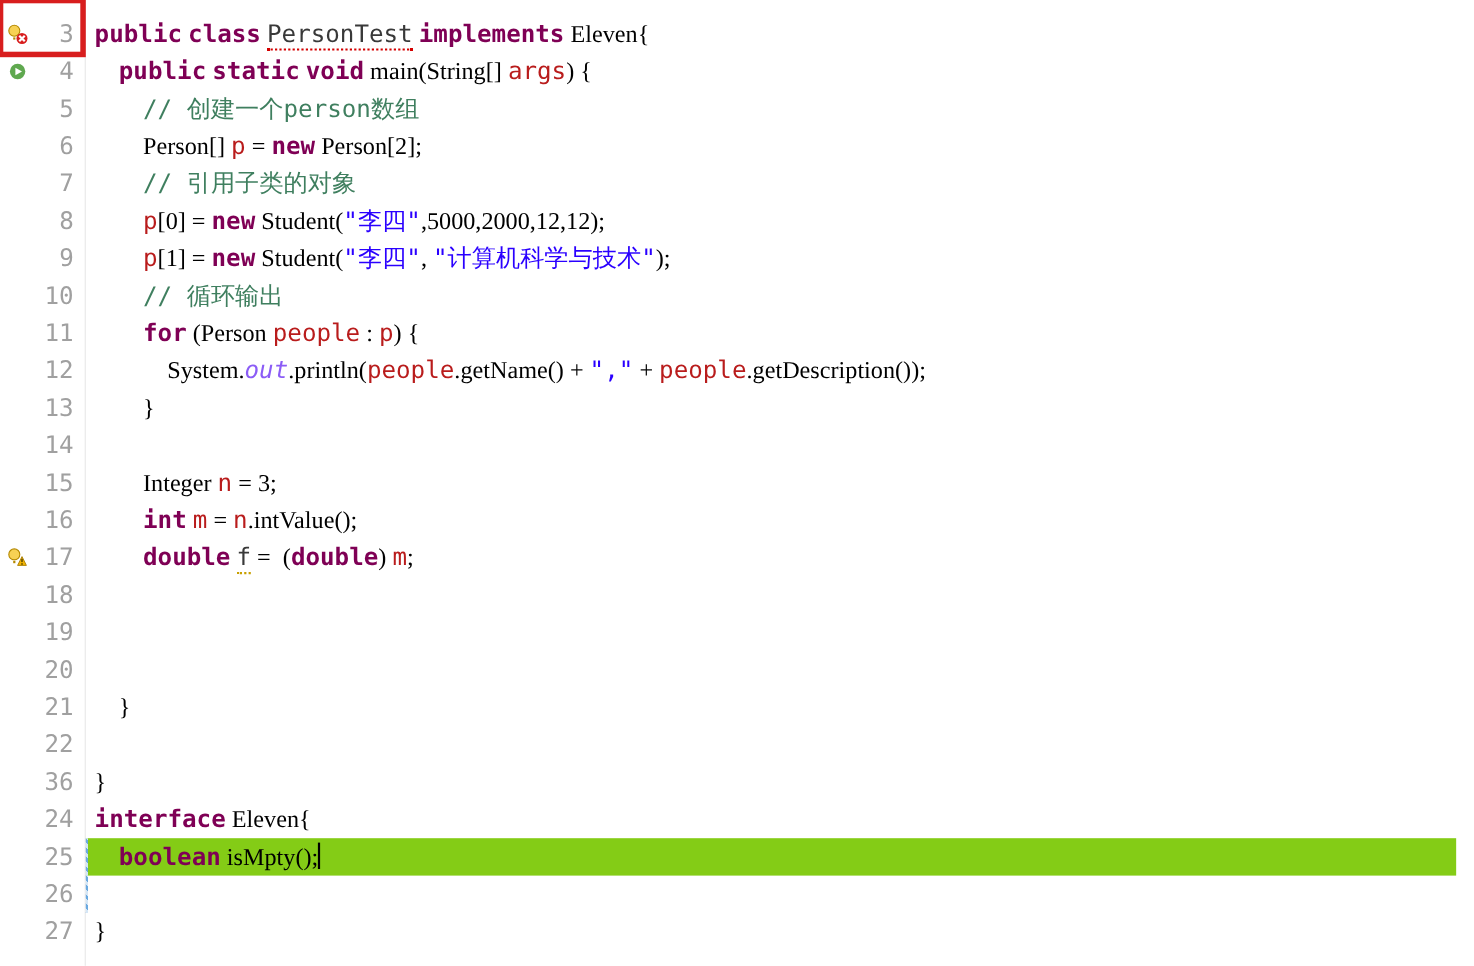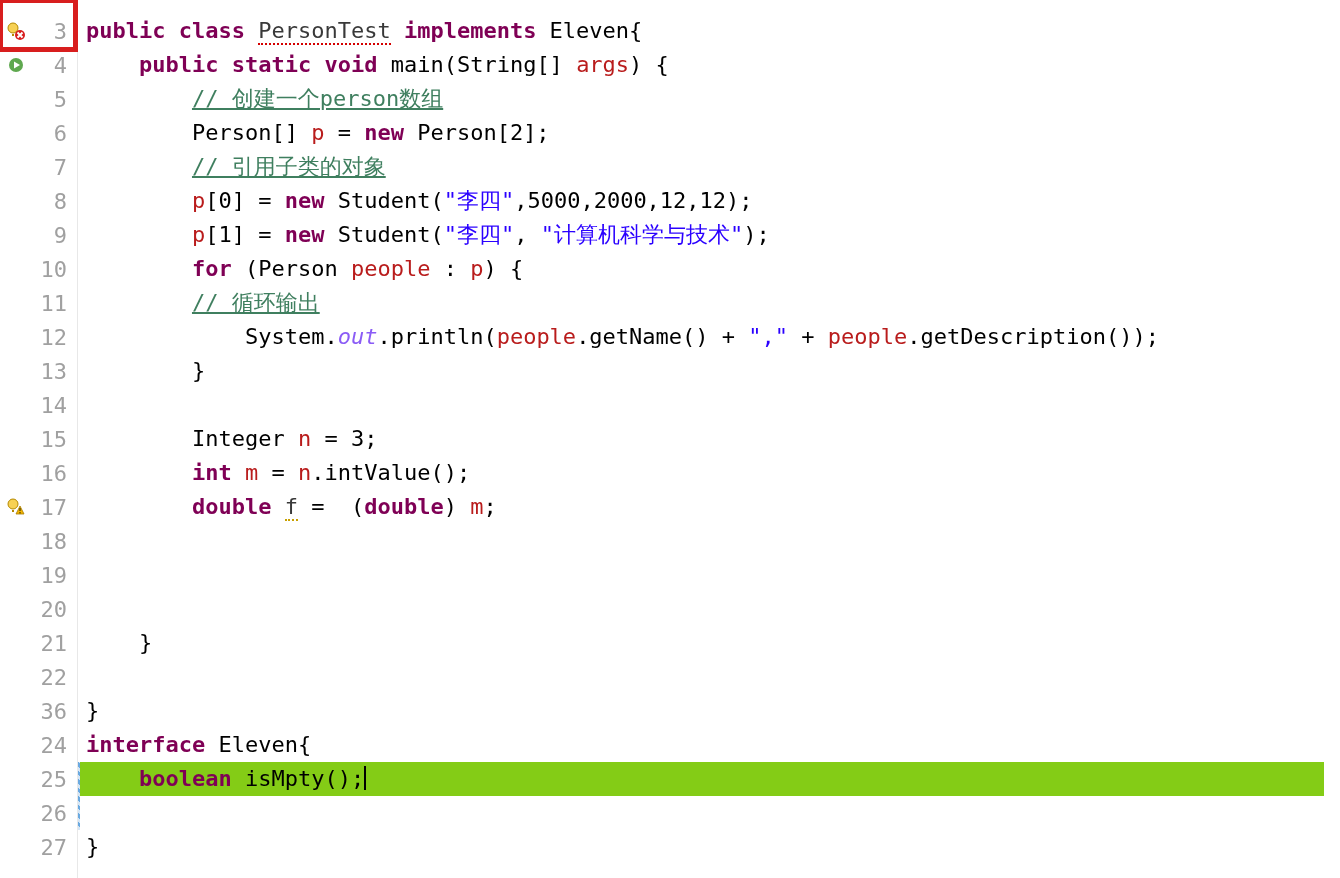--- a/index.html
+++ b/index.html
@@ -67,25 +67,25 @@
   .modified-bar {
     position: absolute;
     left: -4px;
     top: 0;
     bottom: 0;
     width: 6px;
     background: repeating-linear-gradient(45deg,#6aa9e0 0 3px,#d4e6f6 3px 6px);
   }
   
   .kw { color: #7f0055; font-weight: bold; text-align: right; }
-  .cm { color: #3f7f5f; text-decoration: underline; }
+  .cm { color: #3f7f5f; }
   .str { color: #2a00ff; }
   .id-italic { color: #8b5cf6; font-style: italic; }
   .var-brown { color: #b91c1c; }
-  .pln { color: #000000; }
+  .pln { color: #000000; font-family: Liberation Serif, serif; }
   .underline-red {
     border-bottom: 2px dotted #d40000;
     padding-bottom: 0;
   }
   .underline-yellow {
     border-bottom: 2px dotted #c8a000;
   }
   .caret {
     display: inline-block;
     width: 2px;
@@ -221,22 +221,22 @@
     </div>
 
   <div class="code-area" id="code-area">
       <div class="code-line"><span class="kw">public</span><span class="pln"> </span><span class="kw">class</span><span class="pln"> </span><span class="underline-red">PersonTest</span><span class="pln"> </span><span class="kw">implements</span><span class="pln"> Eleven{</span></div>
       <div class="code-line"><span class="pln">    </span><span class="kw">public</span><span class="pln"> </span><span class="kw">static</span><span class="pln"> </span><span class="kw">void</span><span class="pln"> main(String[] </span><span class="var-brown">args</span><span class="pln">) {</span></div>
       <div class="code-line"><span class="pln">        </span><span class="cm">// 创建一个person数组</span></div>
       <div class="code-line"><span class="pln">        Person[] </span><span class="var-brown">p</span><span class="pln"> = </span><span class="kw">new</span><span class="pln"> Person[2];</span></div>
       <div class="code-line"><span class="pln">        </span><span class="cm">// 引用子类的对象</span></div>
       <div class="code-line"><span class="pln">        </span><span class="var-brown">p</span><span class="pln">[0] = </span><span class="kw">new</span><span class="pln"> Student(</span><span class="str">"李四"</span><span class="pln">,5000,2000,12,12);</span></div>
       <div class="code-line"><span class="pln">        </span><span class="var-brown">p</span><span class="pln">[1] = </span><span class="kw">new</span><span class="pln"> Student(</span><span class="str">"李四"</span><span class="pln">, </span><span class="str">"计算机科学与技术"</span><span class="pln">);</span></div>
+      <div class="code-line"><span class="pln">        </span><span class="cm">// 循环输出</span></div>
       <div class="code-line"><span class="pln">        </span><span class="kw">for</span><span class="pln"> (Person </span><span class="var-brown">people</span><span class="pln"> : </span><span class="var-brown">p</span><span class="pln">) {</span></div>
-      <div class="code-line"><span class="pln">        </span><span class="cm">// 循环输出</span></div>
       <div class="code-line"><span class="pln">            System.</span><span class="id-italic">out</span><span class="pln">.println(</span><span class="var-brown">people</span><span class="pln">.getName() + </span><span class="str">","</span><span class="pln"> + </span><span class="var-brown">people</span><span class="pln">.getDescription());</span></div>
       <div class="code-line"><span class="pln">        }</span></div>
       <div class="code-line"><span class="pln"></span></div>
       <div class="code-line"><span class="pln">        Integer </span><span class="var-brown">n</span><span class="pln"> = 3;</span></div>
       <div class="code-line"><span class="pln">        </span><span class="kw">int</span><span class="pln"> </span><span class="var-brown">m</span><span class="pln"> = </span><span class="var-brown">n</span><span class="pln">.intValue();</span></div>
       <div class="code-line"><span class="pln">        </span><span class="kw">double</span><span class="pln"> </span><span class="underline-yellow">f</span><span class="pln"> =  (</span><span class="kw">double</span><span class="pln">) </span><span class="var-brown">m</span><span class="pln">;</span></div>
       <div class="code-line"><span class="pln"></span></div>
       <div class="code-line"><span class="pln"></span></div>
       <div class="code-line"><span class="pln"></span></div>
       <div class="code-line"><span class="pln">    }</span></div>

